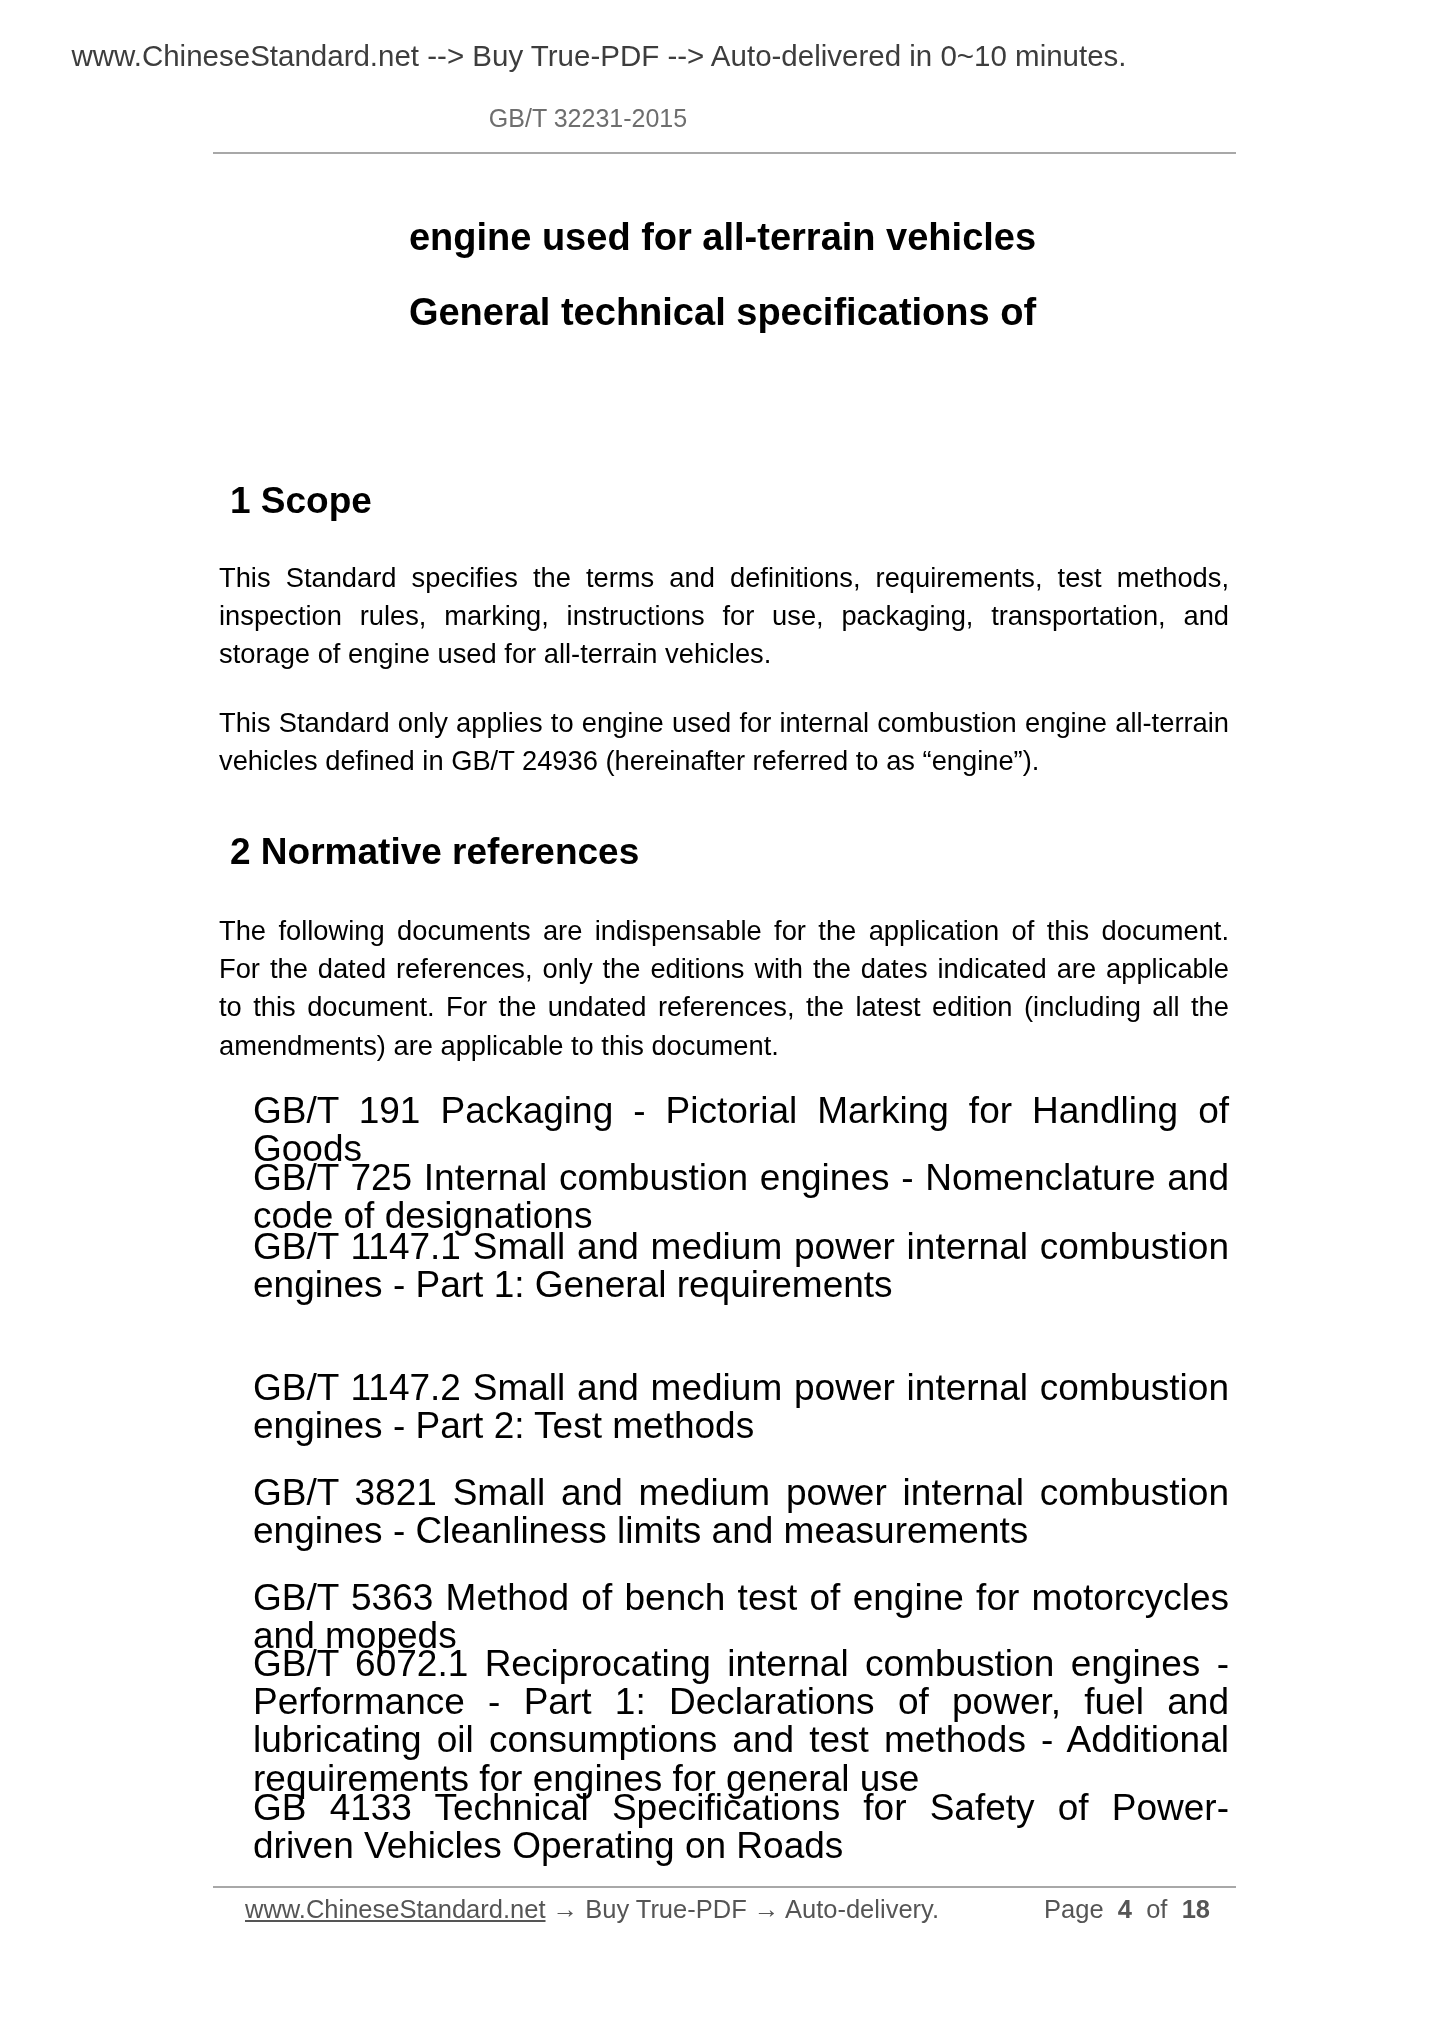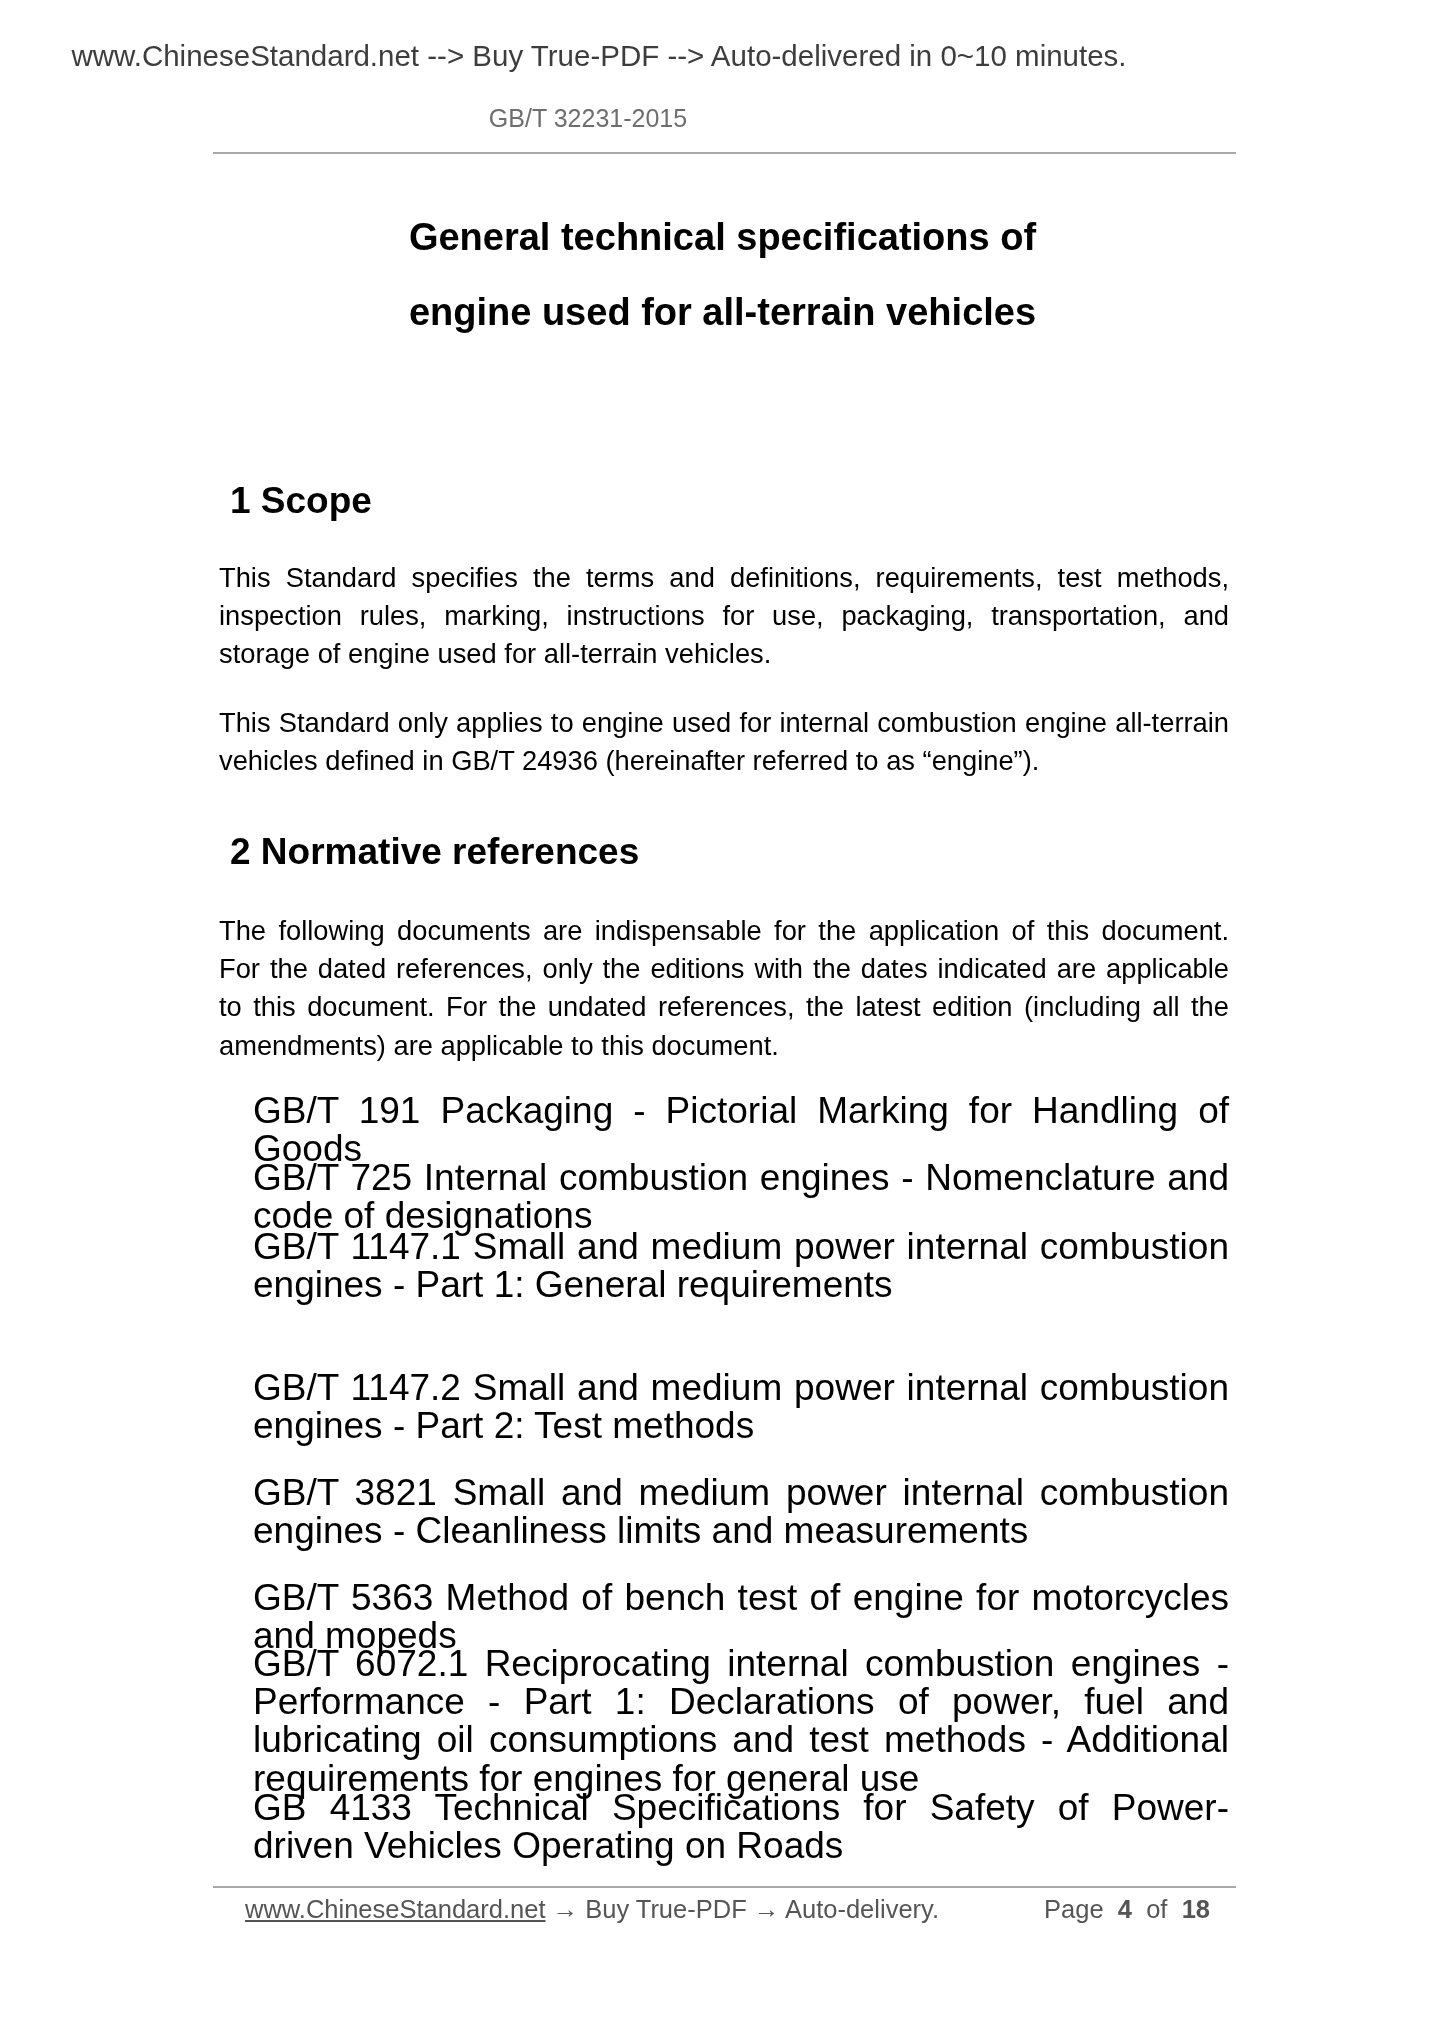--- a/index.html
+++ b/index.html
@@ -26,22 +26,22 @@
   .pg-num { font-weight: bold; }
 </style>
 </head>
 <body>
 
 <div id="banner" class="abs">www.ChineseStandard.net --&gt; Buy True-PDF --&gt; Auto-delivered in 0~10 minutes.</div>
 <div id="docno" class="abs">GB/T 32231-2015</div>
 <div id="rule-top" class="rule"></div>
 
 <div id="title" class="abs">
+  <div>engine used for all-terrain vehicles</div>
   <div>General technical specifications of</div>
-  <div>engine used for all-terrain vehicles</div>
 </div>
 
 <h2 style="top:468px">1 Scope</h2>
 <p class="para" style="top:559px">This Standard specifies the terms and definitions, requirements, test methods, inspection rules, marking, instructions for use, packaging, transportation, and storage of engine used for all-terrain vehicles.</p>
 <p class="para" style="top:704px">This Standard only applies to engine used for internal combustion engine all-terrain vehicles defined in GB/T 24936 (hereinafter referred to as “engine”).</p>
 
 <h2 style="top:819px">2 Normative references</h2>
 <p class="para" style="top:912px">The following documents are indispensable for the application of this document. For the dated references, only the editions with the dates indicated are applicable to this document. For the undated references, the latest edition (including all the amendments) are applicable to this document.</p>
 
 <p class="ref" style="top:1092px">GB/T 191 Packaging - Pictorial Marking for Handling of Goods</p>

